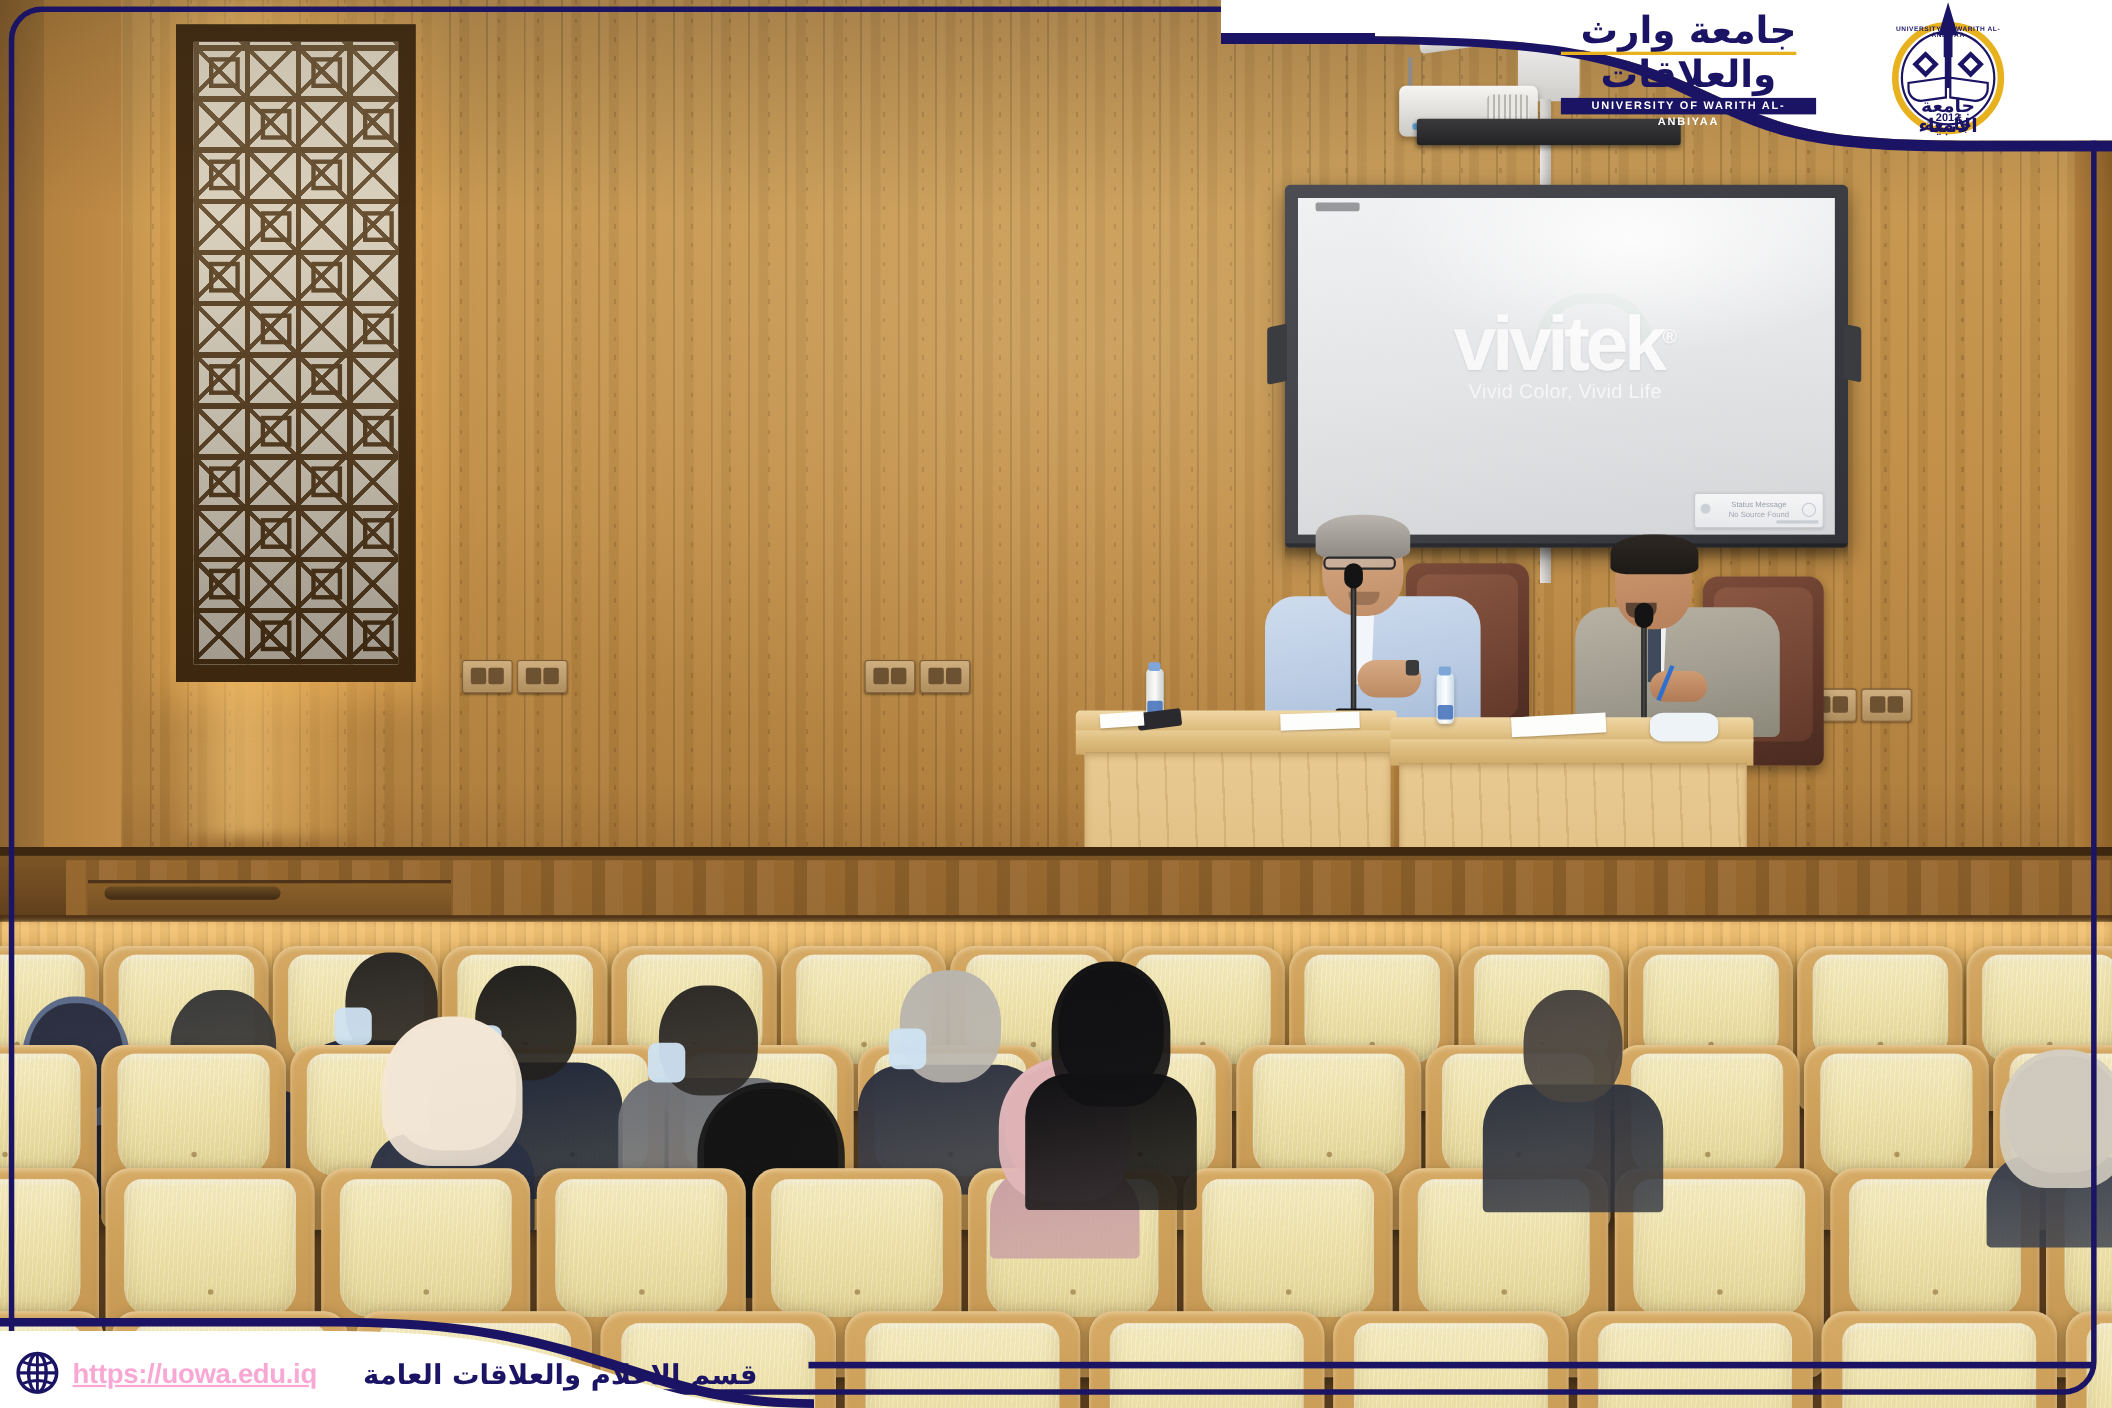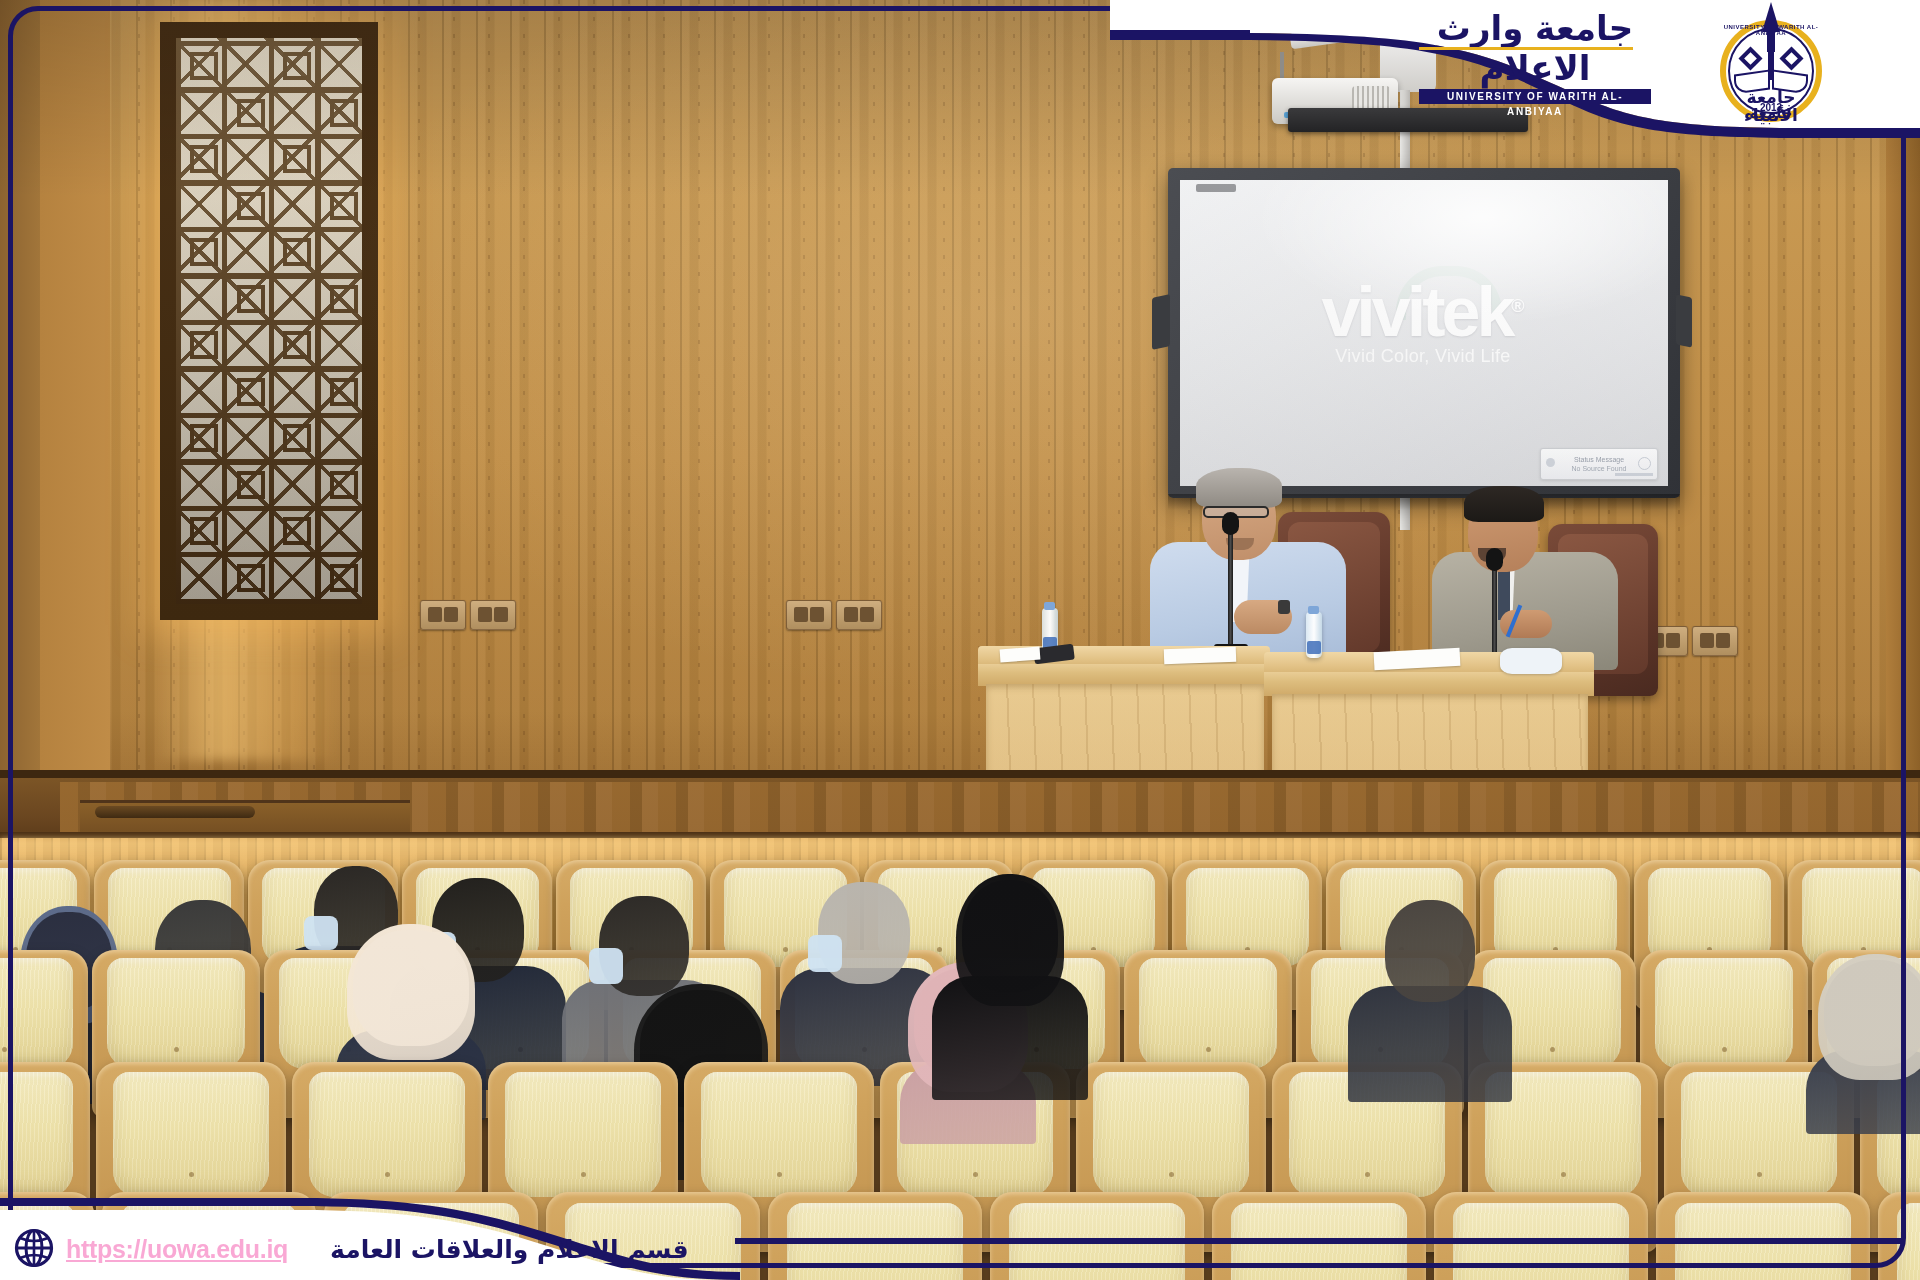--- a/index.html
+++ b/index.html
@@ -713,21 +713,21 @@
   </div>
 
   <div class="navy-border"></div>
 
   <div class="hdr">
     <div class="hdr-white"></div>
     <div class="hdr-navy"></div>
     <div class="hdr-dash"></div>
 
     <div class="wordmark">
-      <div class="wm-ar">جامعة وارث الاعلام</div>
+      <div class="wm-ar">جامعة وارث والعلاقات</div>
       <div class="wm-gold"></div>
       <div class="wm-bar">
         <div class="wm-en">UNIVERSITY OF WARITH AL-ANBIYAA</div>
       </div>
     </div>
 
     <div class="emblem">
       <div class="em-ring"></div>
       <div class="em-ring2"></div>
       <div class="em-arc">

